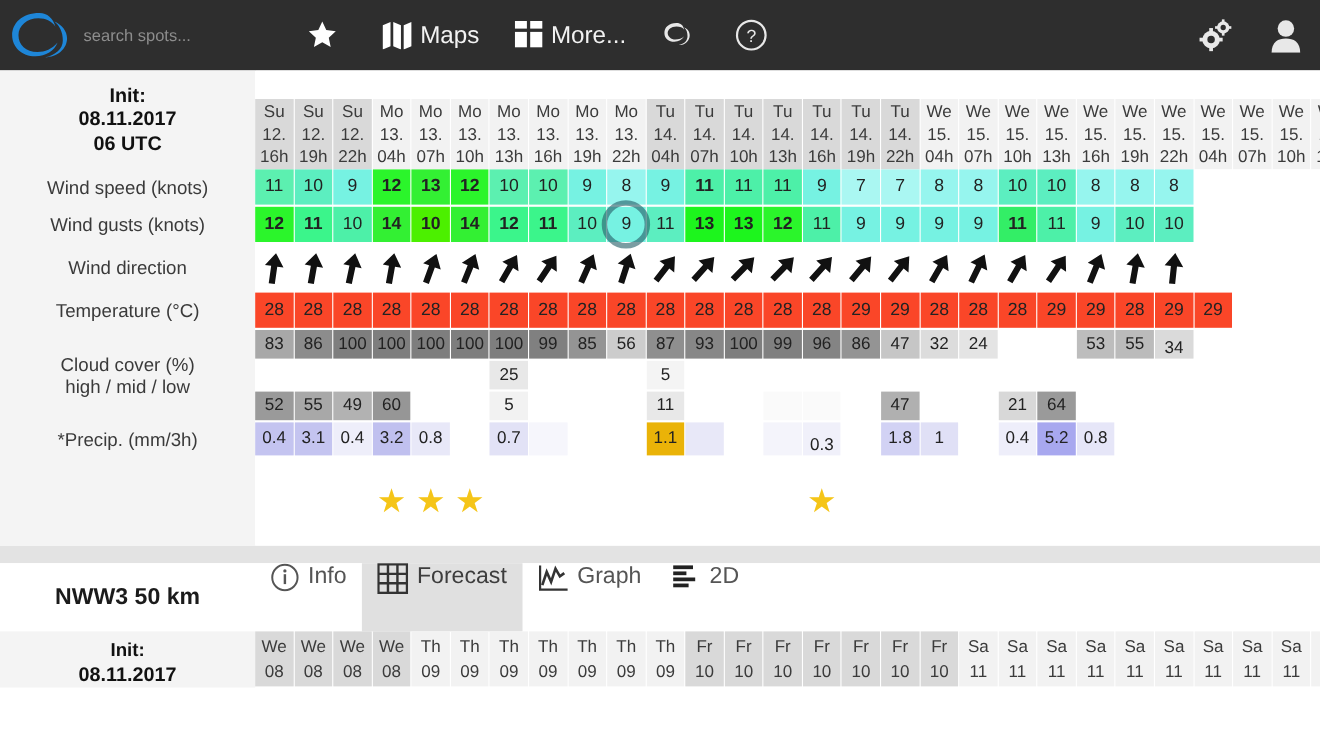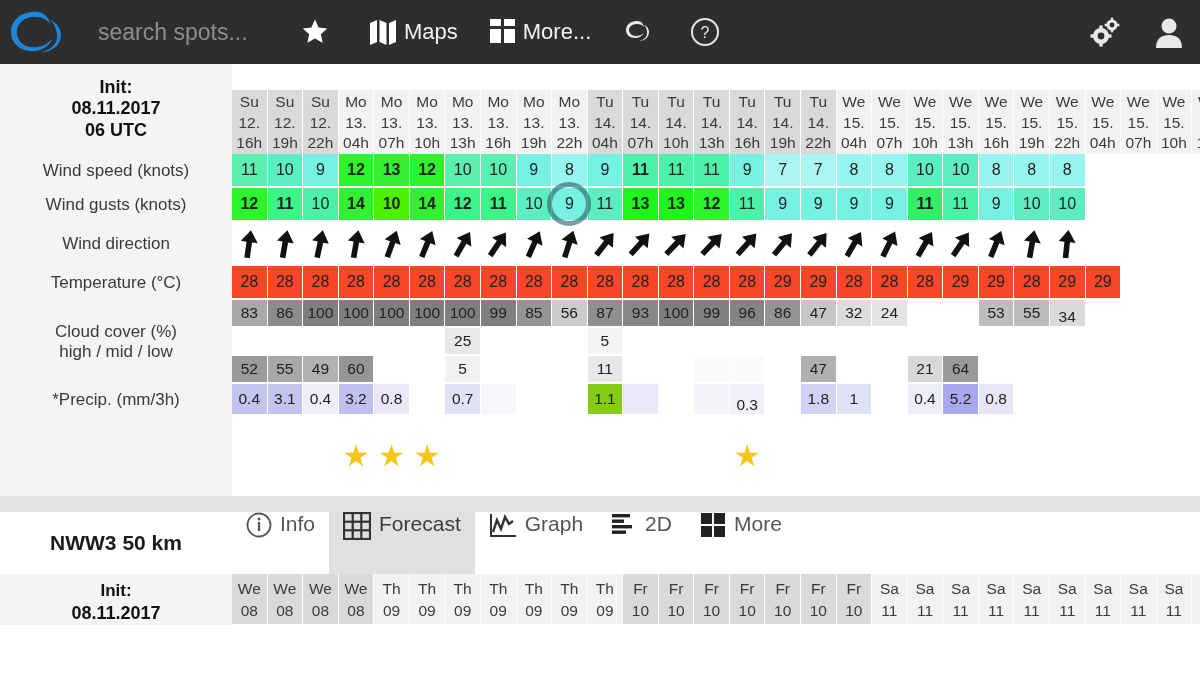--- a/index.html
+++ b/index.html
@@ -11,22 +11,22 @@
 
   
   #topnav {
     height: 64px; background: #2e2e2e;
     display: flex; align-items: center; position: relative;
   }
   #logo-wrap { width: 72px; display:flex; align-items:center; justify-content:center; }
   .logo-svg { width: 58px; height: 48px; display:block; }
   #search-input {
     background: transparent; border: none; outline: none;
-    color: #8d8d8d; font-size: 23px; width: 190px;
-    font-family: "Liberation Sans", sans-serif; padding-left: 4px; margin-left: 22px;
+    color: #8d8d8d; font-size: 15px; width: 190px;
+    font-family: "Liberation Sans", sans-serif; padding-left: 4px;
   }
   #search-input::placeholder { color: #8d8d8d; }
   .nav-item {
     display: flex; align-items: center; gap: 7px;
     color: #f2f2f2; font-size: 22px; padding: 0 16px; height: 64px;
     cursor: pointer;
   }
   .nav-glyph { display:flex; align-items:center; }
   .nav-label { line-height: 1; }
   #nav-right { position: absolute; right: 0; top: 0; height: 64px; display:flex; align-items:center; }
@@ -918,21 +918,21 @@
           <div class="cell " style="background: rgb(232, 232, 248);">
             <span>0.8</span>
           </div>
           <div class="cell " style="background: rgb(255, 255, 255);"></div>
           <div class="cell " style="background: rgb(226, 226, 246);">
             <span>0.7</span>
           </div>
           <div class="cell " style="background: rgb(246, 246, 252);"></div>
           <div class="cell " style="background: rgb(255, 255, 255);"></div>
           <div class="cell " style="background: rgb(255, 255, 255);"></div>
-          <div class="cell " style="background: #84cc16;">
+          <div class="cell " style="background: #eab308;">
             <span>1.1</span>
           </div>
           <div class="cell " style="background: rgb(232, 232, 248);"></div>
           <div class="cell " style="background: rgb(255, 255, 255);"></div>
           <div class="cell " style="background: rgb(244, 244, 251);"></div>
           <div class="cell " style="background: rgb(240, 240, 250); align-items: flex-end;">
             <span>0.3</span>
           </div>
           <div class="cell " style="background: rgb(255, 255, 255);"></div>
           <div class="cell " style="background: rgb(210, 210, 244);">
@@ -1044,31 +1044,20 @@
         <svg width="26" height="26" viewBox="0 0 26 26">
           <rect x="1" y="2" width="18" height="3.4" fill="#222"></rect>
           <rect x="1" y="7.5" width="12" height="3.4" fill="#222"></rect>
           <rect x="1" y="13" width="20" height="3.4" fill="#222"></rect>
           <rect x="1" y="18.5" width="14" height="3.4" fill="#222"></rect>
         </svg>
       </span>
       <span>2D</span>
     </div>
 
-    <div class="tab">
-      <span class="tab-glyph">
-        <svg width="26" height="26" viewBox="0 0 26 26">
-          <rect x="1" y="1" width="11" height="11" fill="#222"></rect>
-          <rect x="14" y="1" width="11" height="11" fill="#222"></rect>
-          <rect x="1" y="14" width="11" height="11" fill="#222"></rect>
-          <rect x="14" y="14" width="11" height="11" fill="#222"></rect>
-        </svg>
-      </span>
-      <span>More</span>
-    </div>
   </div>
 
   <div id="bot-block">
     <div id="bot-label">
       <div class="l1">Init:</div>
       <div class="l2">08.11.2017</div>
     </div>
     <div id="bot-data">
       <div class="bhrow" id="bot-header">
           <div class="bhcell dark">

